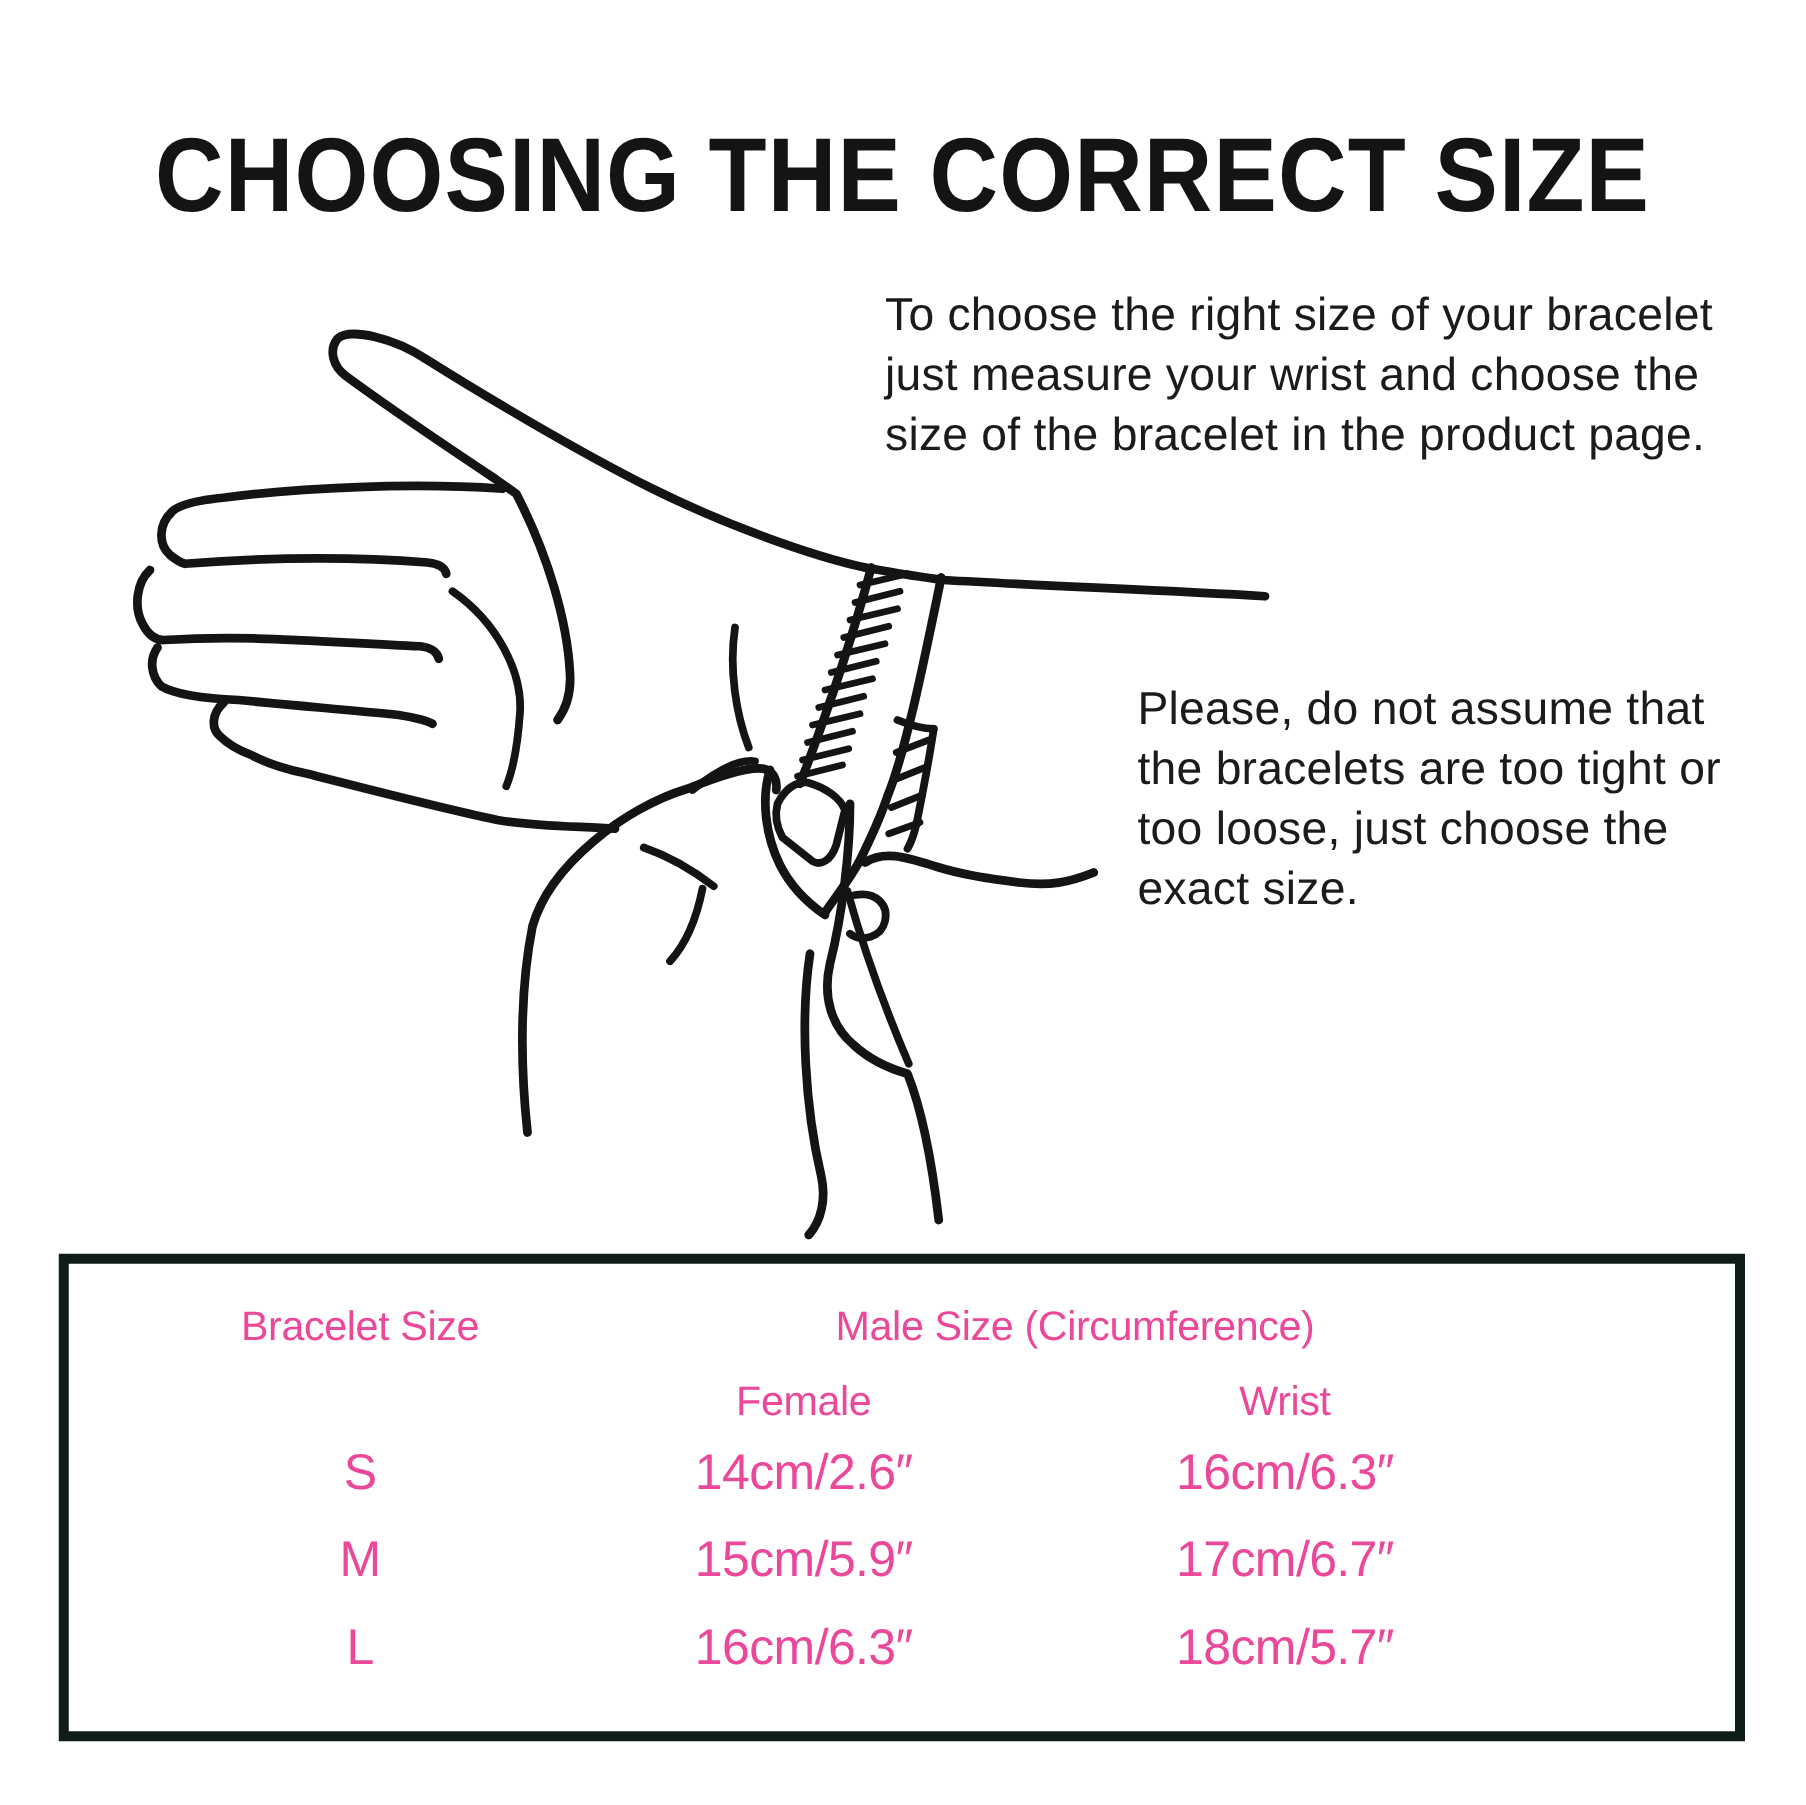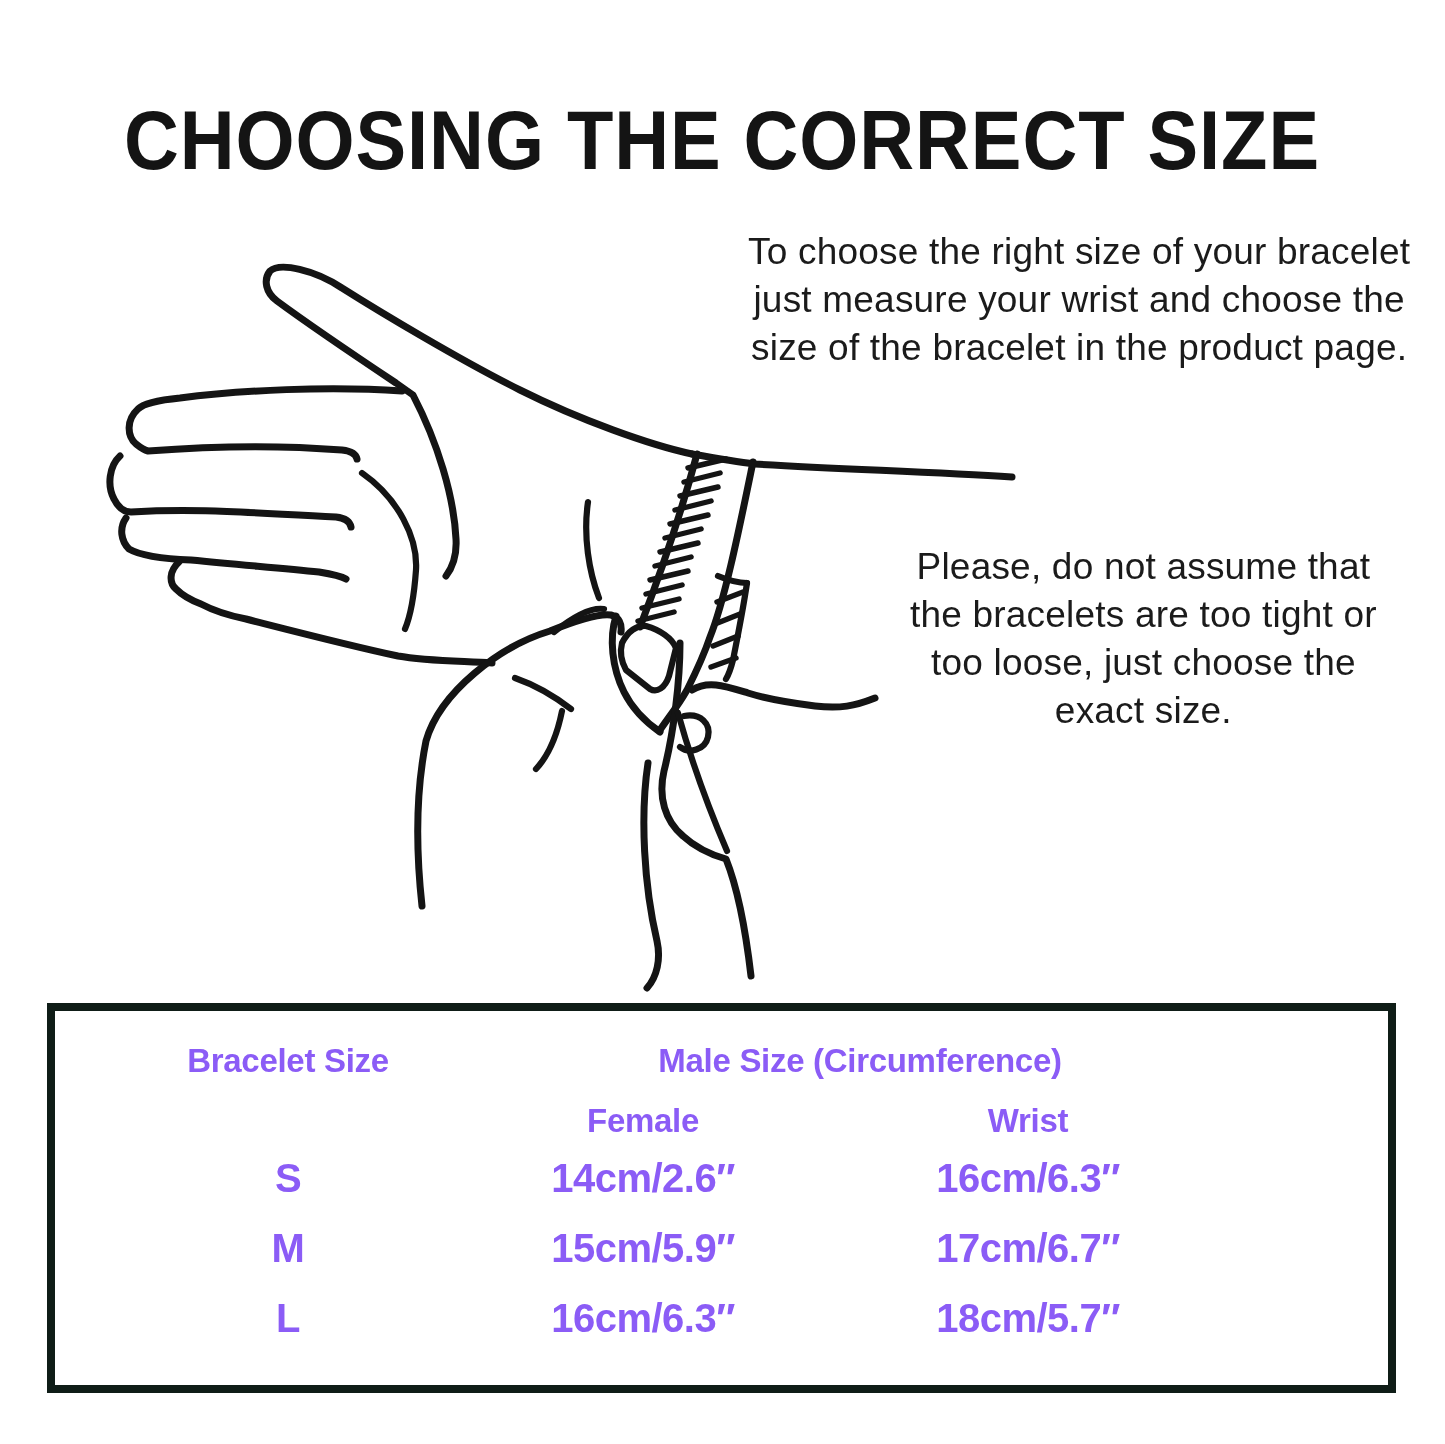--- a/index.html
+++ b/index.html
@@ -1,40 +1,40 @@
 <!DOCTYPE html>
 <html><head>
 <meta charset="utf-8">
 <style>
   * { margin:0; padding:0; box-sizing:border-box; }
   html,body { width:1445px; height:1444px; background:#ffffff; overflow:hidden;
               font-family:"Liberation Sans", sans-serif; color:#161616; }
-  .stage { position:relative; width:1445px; height:1444px; background:#fff;text-align:center; }
+  .stage { position:relative; width:1445px; height:1444px; background:#fff; }
 
   
   .title-svg { position:absolute; left:0; top:0; width:1445px; height:220px; }
   .title-svg text { font-family:"Liberation Sans", sans-serif; font-weight:bold;
                     fill:#141414; letter-spacing:1px; }
 
   
   .para { position:absolute; white-space:pre-line; font-weight:300;
           font-size:37px; line-height:48px; color:#1b1b1b; letter-spacing:0.2px; }
-  .para-intro { left:708px; top:228px;margin-left:40px; }
+  .para-intro { left:708px; top:228px; }
   .para-note  { left:878px; top:543px;margin-left:32px; }
 
   
   .illus { position:absolute; left:80px; top:240px; width:1000px; height:780px; }
   .illus path, .illus line { fill:none; stroke:#141414; stroke-linecap:round; stroke-linejoin:round; }
   .w7 { stroke-width:7px; } .w6 { stroke-width:6.2px; } .w5 { stroke-width:5.4px; }
 
   
   .size-table { position:absolute; left:47px; top:1003px; width:1349px; height:390px;
                 border:8px solid #0f1d17; background:#fff; }
   .cell { position:absolute; transform:translateX(-50%); white-space:nowrap;
-          color:#8b5cf6; font-weight:700; letter-spacing:-0.3px; }
+          color:#ec4899; font-weight:400; letter-spacing:-0.3px; }
   .th   { font-size:33px; line-height:33px; }
   .td   { font-size:40px; line-height:40px; letter-spacing:-0.5px; }
   .c-size   { left:233px; }
   .c-female { left:588px; }
   .c-male   { left:973px; }
   .c-wrist  { left:805px; }
   .r-head { top:33px; }
   .r-sub  { top:93px; }
   .r-s { top:147px; }
   .r-m { top:217px; }

